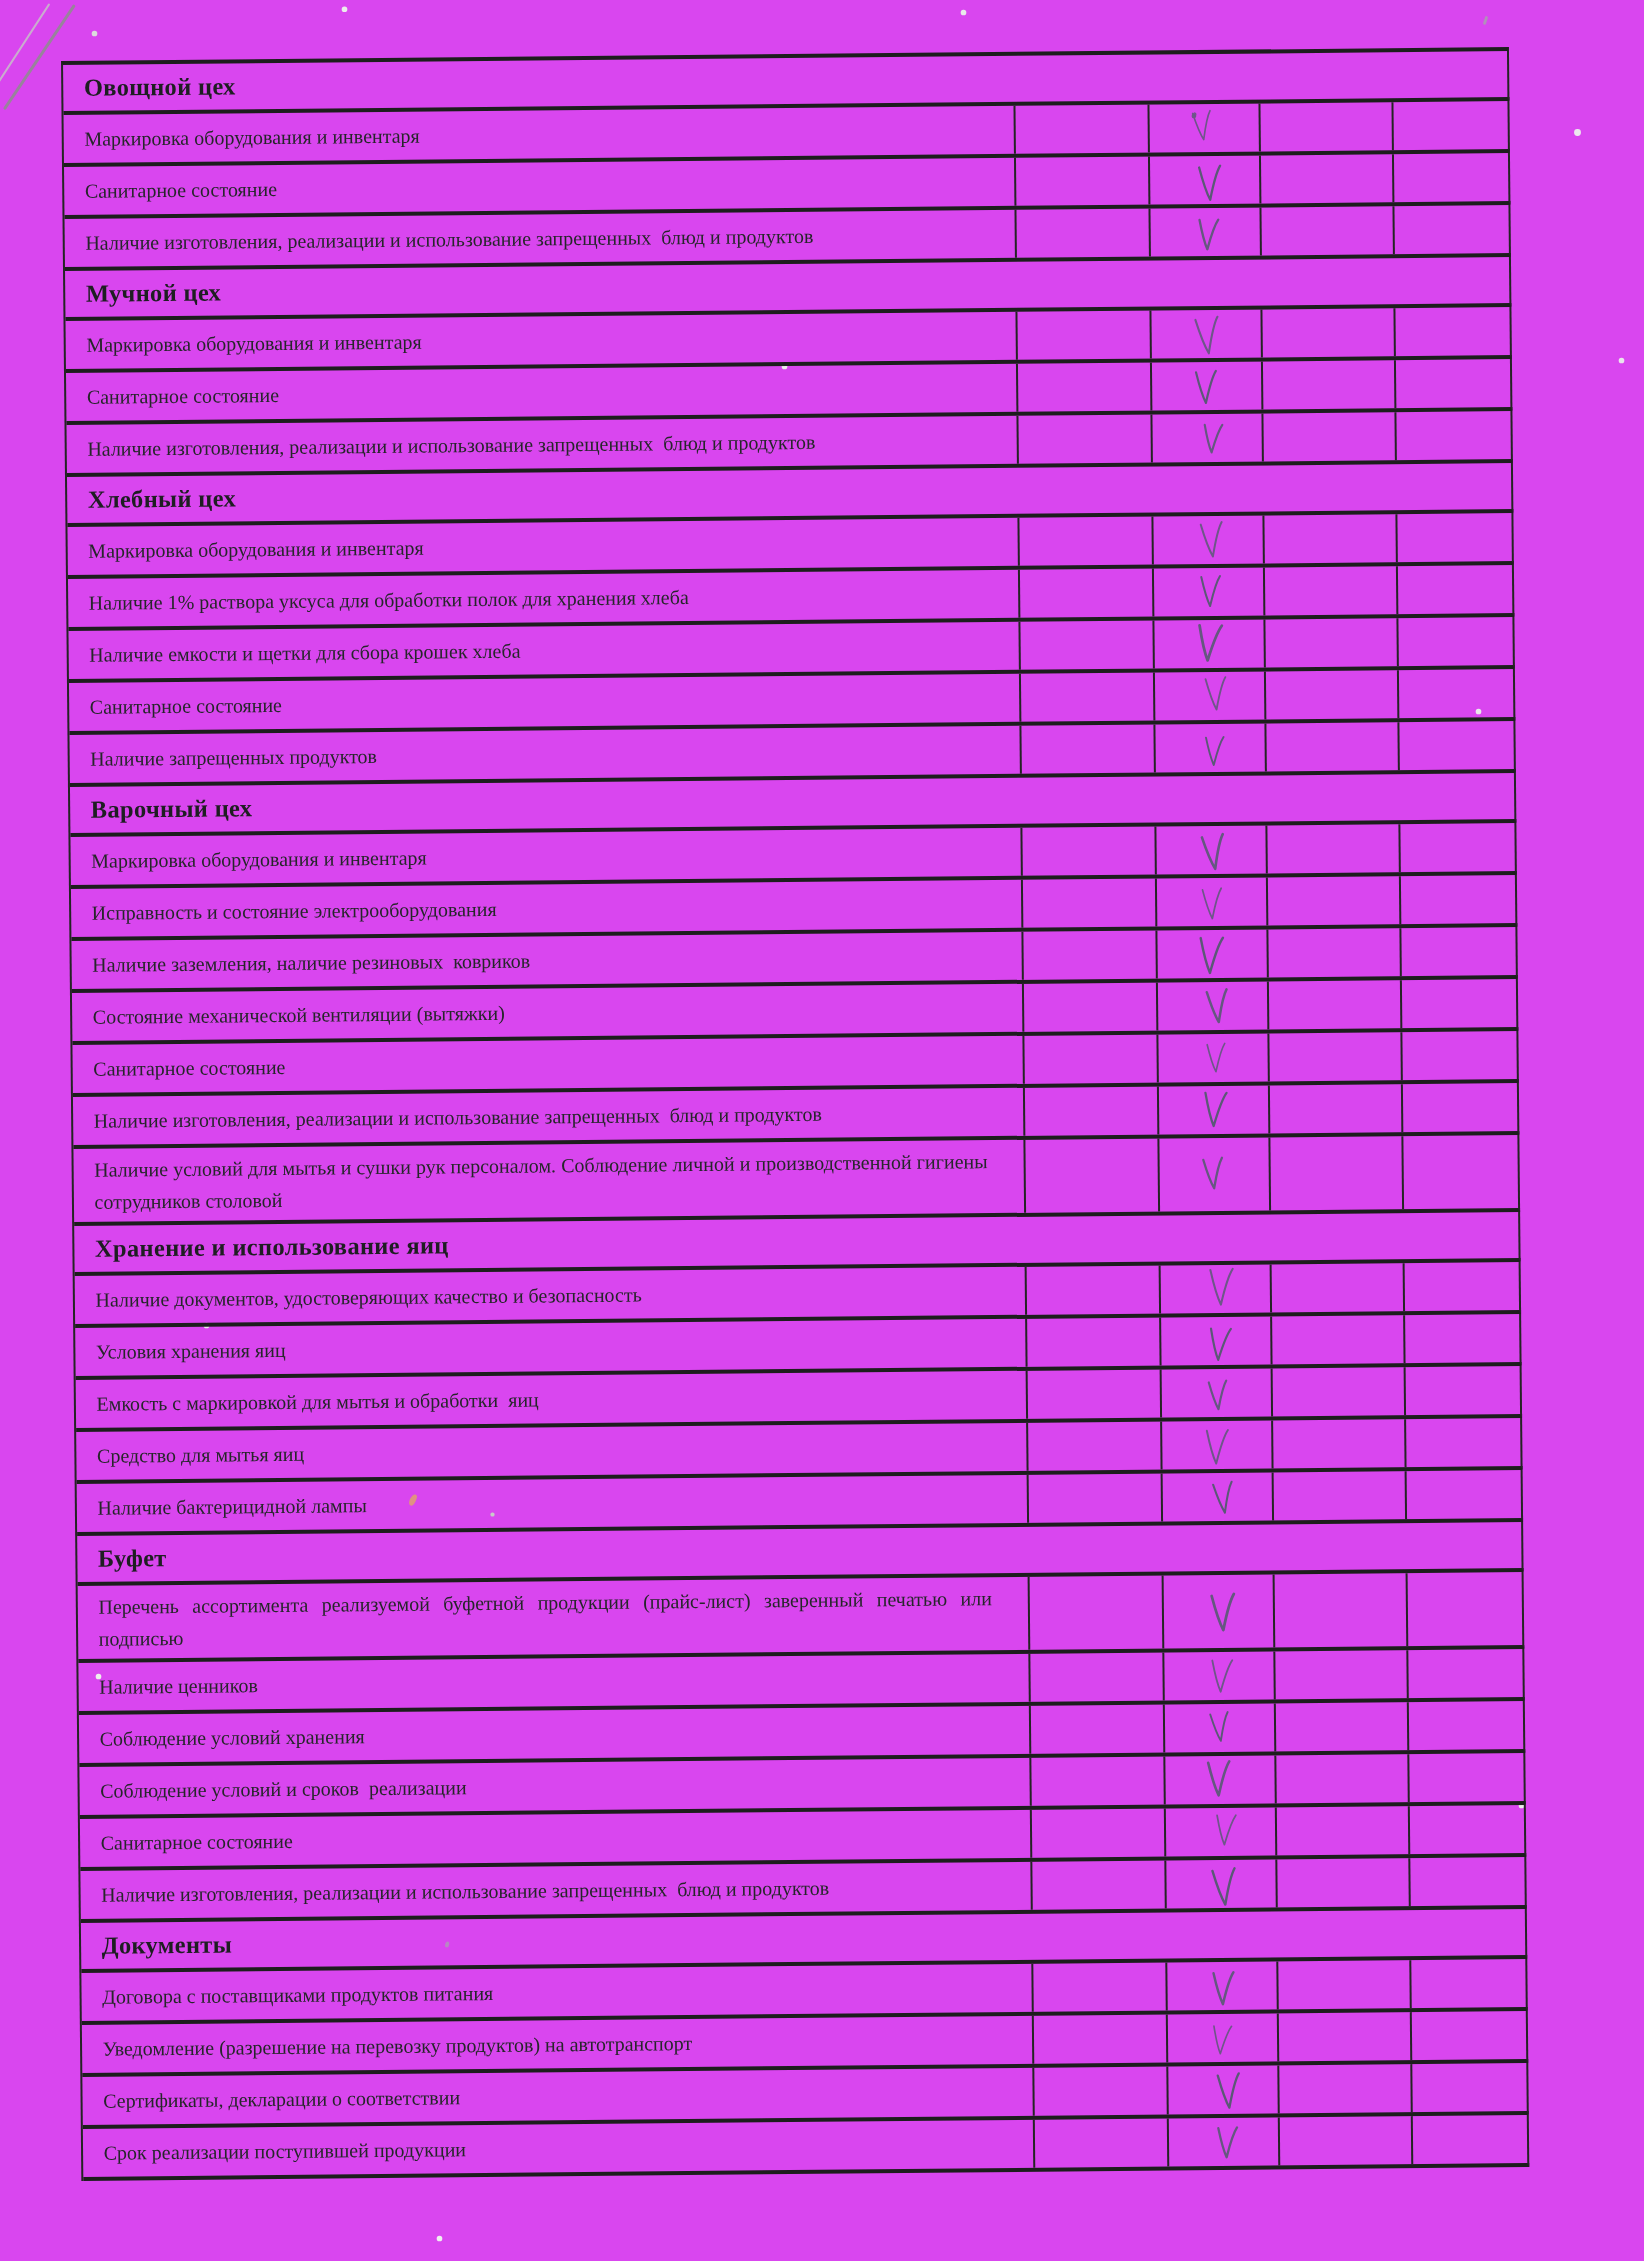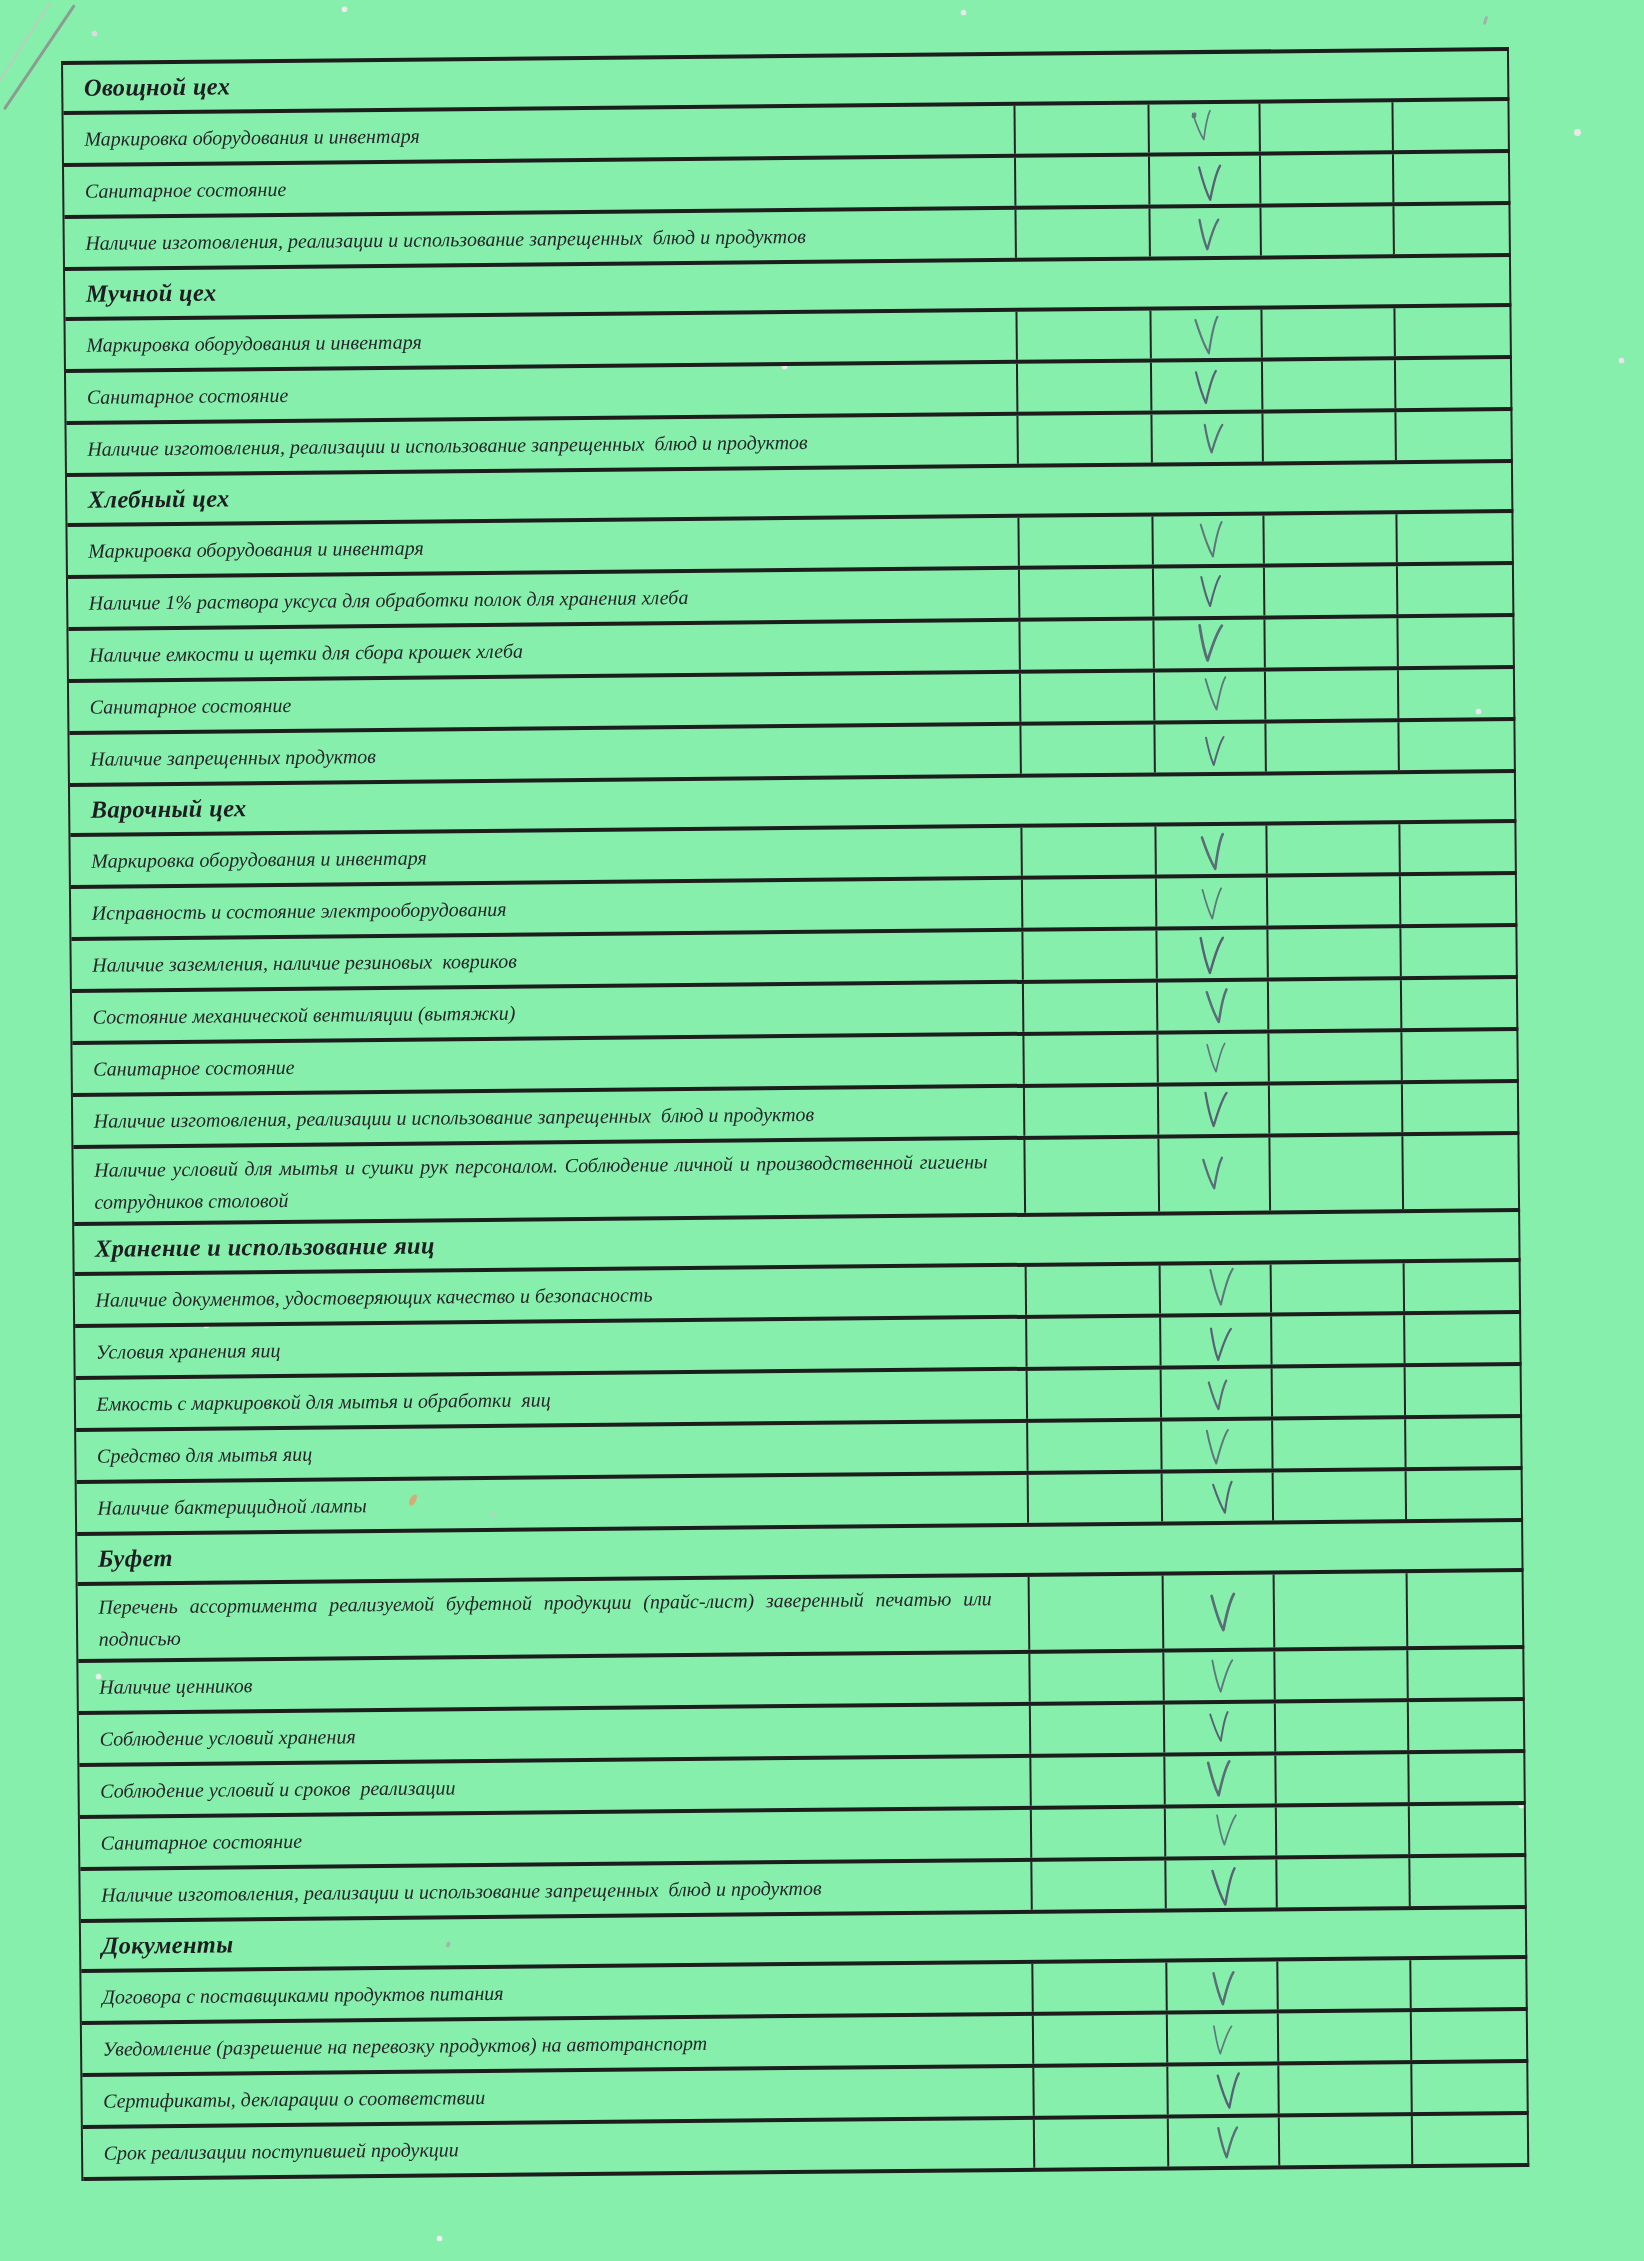--- a/index.html
+++ b/index.html
@@ -2,21 +2,21 @@
 <html style="font-size:10.3px"><head>
 <meta charset="utf-8">
 <style>
   html,body{margin:0;padding:0;}
   body{
     width:1644px;height:2261px;
     background:#fcfcfb;
     font-family:"Liberation Serif", serif;
     overflow:hidden;position:relative;
   }
-  .page{position:absolute;inset:0;background:#86efac;font-style:italic;}
+  .page{position:absolute;inset:0;background:#d946ef;}
 
   
   .noise{position:absolute;left:0;top:0;width:2.6px;height:2.6px;border-radius:50%;background:transparent;
     box-shadow:
       343px 7.7px 0 1.3px #ececec,
       962px 11px 0 1.3px #e9e9e9,
       93px 32px 0 1.3px #dcdcdc,
       1576px 131px 0 1.9px #ece7ee,
       1620px 359px 0 1.3px #eae4ec,
       783px 365px 0 1.3px #ededed,

